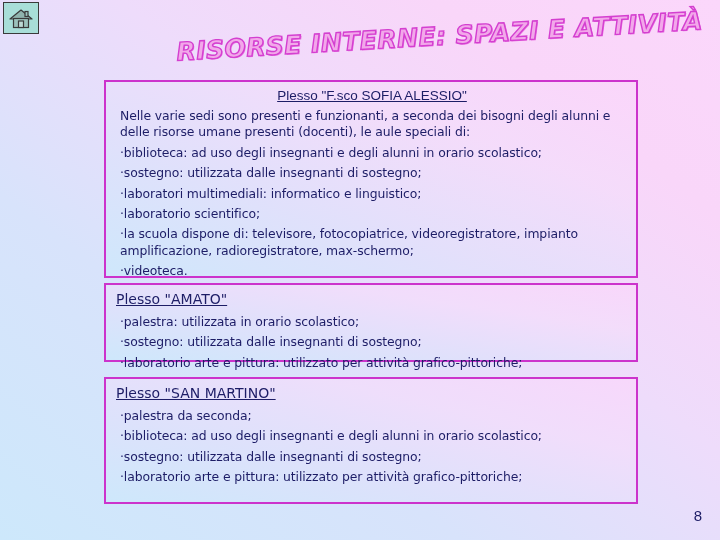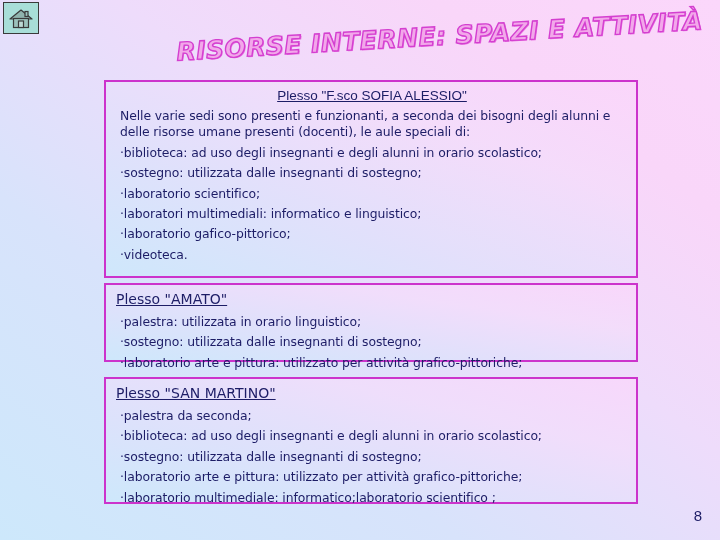--- a/index.html
+++ b/index.html
@@ -145,42 +145,41 @@
   <div id="title-wrap">
     <div id="title-text">RISORSE INTERNE: SPAZI E ATTIVITÀ</div>
   </div>
 
   <div class="box" id="box-alessio">
     <div class="box-title-center">Plesso "F.sco SOFIA ALESSIO"</div>
     <div class="body-lines">
         <p class="wrapline"> Nelle varie sedi sono presenti e funzionanti, a seconda dei bisogni degli alunni e delle risorse umane presenti (docenti), le aule speciali di:</p>
         <p class="wrapline">·biblioteca: ad uso degli insegnanti e degli alunni in orario scolastico;</p>
         <p>·sostegno: utilizzata dalle insegnanti di sostegno;</p>
+        <p>·laboratori multimediali: informatico e linguistico;</p>
         <p>·laboratorio scientifico;</p>
-        <p>·laboratori multimediali: informatico e linguistico;</p>
-        <p>·laboratorio gafico-pittorico;</p>
+        <p class="wrapline">·la scuola dispone di: televisore, fotocopiatrice, videoregistratore, impianto amplificazione, radioregistratore, max-schermo;</p>
         <p>·videoteca.</p>
       </div>
   </div>
 
   <div class="box" id="box-amato">
     <div class="box-title-left">Plesso "AMATO"</div>
     <div class="body-lines">
-        <p>·palestra: utilizzata in orario linguistico;</p>
+        <p>·palestra: utilizzata in orario scolastico;</p>
         <p>·sostegno: utilizzata dalle insegnanti di sostegno;</p>
         <p>·laboratorio arte e pittura: utilizzato per attività grafico-pittoriche;</p>
       </div>
   </div>
 
   <div class="box" id="box-sanmartino">
     <div class="box-title-left">Plesso "SAN MARTINO"</div>
     <div class="body-lines">
         <p>·palestra da seconda;</p>
         <p class="wrapline">·biblioteca: ad uso degli insegnanti e degli alunni in orario scolastico;</p>
         <p>·sostegno: utilizzata dalle insegnanti di sostegno;</p>
         <p>·laboratorio arte e pittura: utilizzato per attività grafico-pittoriche;</p>
-        <p>·laboratorio multimediale: informatico;laboratorio scientifico ;</p>
       </div>
   </div>
 
   <div id="page-num">8</div>
 
 </div>
 
 </body></html>

